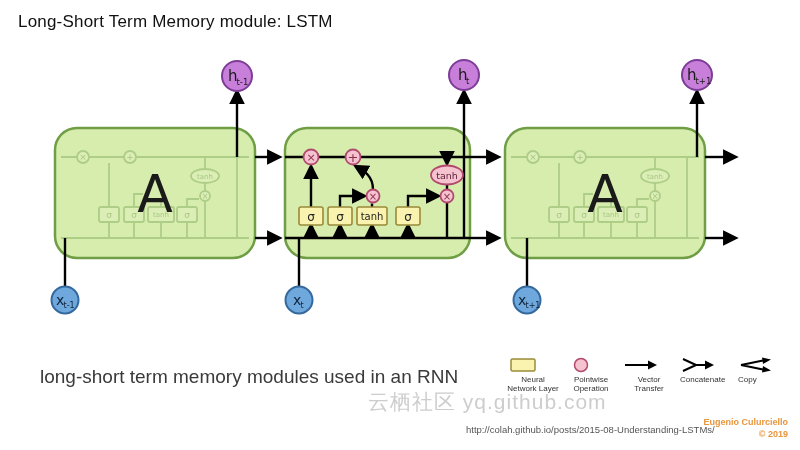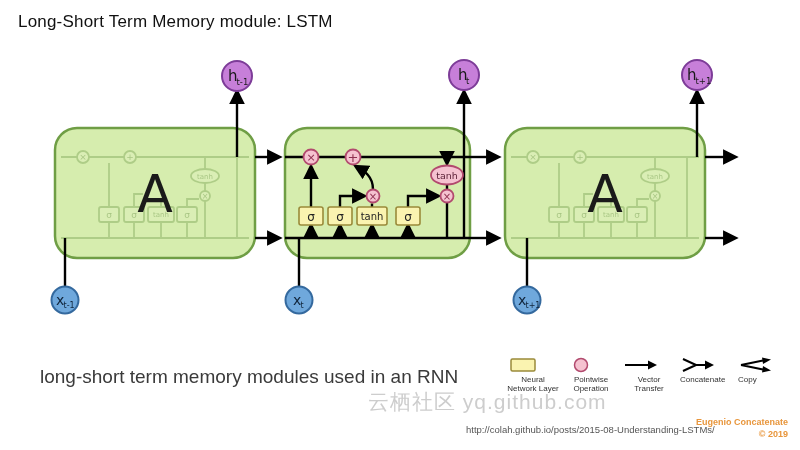--- a/index.html
+++ b/index.html
@@ -237,17 +237,17 @@
       </svg>
       <div class="legend-label">Copy</div>
     </div>
   </div>
 
   <div class="watermark">云栖社区 yq.github.com</div>
 
   <div class="url">http://colah.github.io/posts/2015-08-Understanding-LSTMs/</div>
 
   <div class="credit">
-    <div>Eugenio Concatenate</div>
+    <div>Eugenio Culurciello</div>
     <div>© 2019</div>
   </div>
 
 </div>
 
 </body></html>

